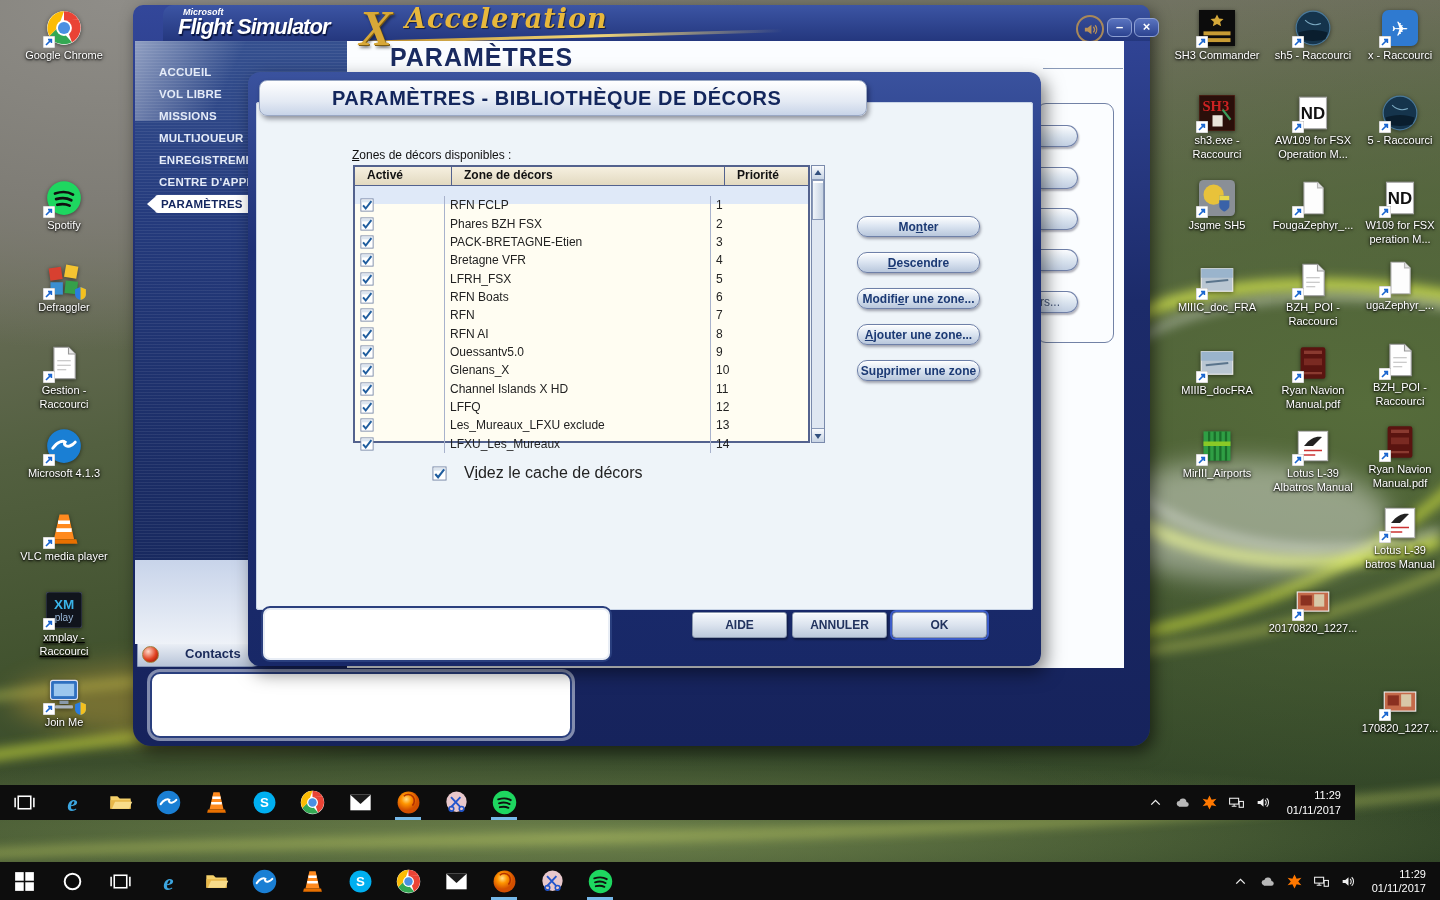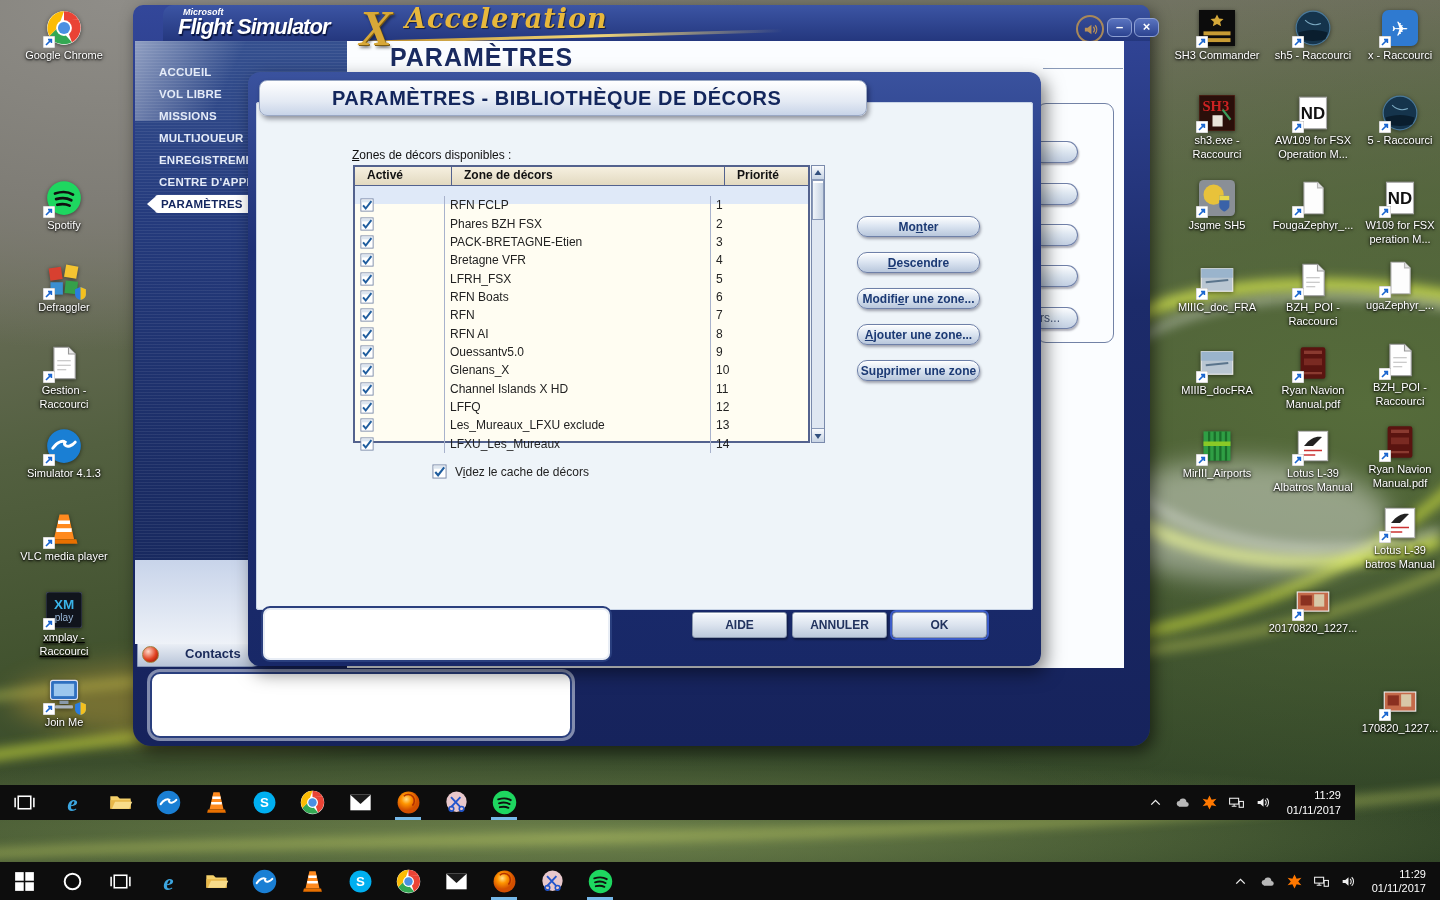--- a/index.html
+++ b/index.html
@@ -78,21 +78,21 @@
     border-top:7px solid transparent;border-bottom:7px solid transparent;border-right:8px solid #fff;}
   .fsx-side-bot{position:absolute;left:2px;top:555px;width:113px;height:84px;z-index:3;
     background:linear-gradient(#c8d4ea,#eef2f8);}
 
   .fsx-content{position:absolute;left:214px;top:36px;right:26px;bottom:78px;background:#fbfdff;}
   .fsx-h1{position:absolute;left:43px;top:2px;font-size:25px;font-weight:bold;color:#1a2b60;letter-spacing:1px;}
   .fsx-hr{position:absolute;left:696px;top:27px;width:80px;height:1px;background:#8a9ab8;}
   .grpbox{position:absolute;left:690px;top:62px;width:75px;height:238px;border:1px solid #7282a6;border-radius:9px;}
   .ppill{position:absolute;left:693px;width:38px;height:22px;border-radius:0 11px 11px 0;
     background:linear-gradient(#fcfdff,#dfe8f2 45%,#c2cfe2);border:1px solid #7080a8;border-left:none;
-    box-shadow:1px 2px 2px rgba(0,0,30,.3);font-size:12px;color:#445577;line-height:20px;overflow:hidden;box-sizing:border-box;margin-top:16px;}
+    box-shadow:1px 2px 2px rgba(0,0,30,.3);font-size:12px;color:#445577;line-height:20px;overflow:hidden;box-sizing:border-box;}
 
   .contacts-band{position:absolute;left:4px;top:636px;width:128px;height:26px;border-radius:0 13px 13px 0;
     background:linear-gradient(#eef2f8,#b8c4d8);border:1px solid #8898b8;box-sizing:border-box;}
   .orb{position:absolute;left:9px;top:641px;width:15px;height:15px;border-radius:50%;
     background:radial-gradient(circle at 35% 30%,#ffd8c8,#e04020 55%,#801000);border:1px solid #a08040;}
   .contacts-lbl{position:absolute;left:52px;top:641px;font-size:13px;font-weight:bold;color:#1a2a5a;}
   .foot-panel{position:absolute;left:17px;top:667px;width:418px;height:62px;background:#fff;
     border:2px solid #2a3f7e;border-radius:10px;box-shadow:0 0 0 3px rgba(220,228,240,.55);}
 
   
@@ -122,22 +122,22 @@
   .sb{position:absolute;left:563px;top:93px;width:14px;height:278px;border:1px solid #7a8aac;
     background:#dfe7f2;box-sizing:border-box;}
   .sb-btn{position:absolute;left:0;right:0;height:13px;background:linear-gradient(#f8fafd,#c8d4e4);
     display:flex;align-items:center;justify-content:center;}
   .sb-btn.up{top:0;border-bottom:1px solid #8a9ab8;}
   .sb-btn.dn{bottom:0;border-top:1px solid #8a9ab8;}
   .sb-btn svg{width:8px;height:8px;}
   .sb-thumb{position:absolute;left:0;right:0;top:14px;height:40px;
     background:linear-gradient(90deg,#f0f5fa,#c6d2e2);border:1px solid #8a9ab8;box-sizing:border-box;
     box-shadow:inset 0 14px 0 -12px #fff;}
-  .cache{position:absolute;left:184px;top:392px;display:flex;align-items:center;gap:8px;
-    font-size:12px;color:#222;}
+  .cache{position:absolute;left:184px;top:392px;display:flex;align-items:center;gap:17px;
+    font-size:16px;color:#222;}
   .cache .cb{width:15px;height:15px;display:block;}
   .sbtns{position:absolute;left:609px;top:144px;width:123px;}
   .pill{display:block;width:100%;height:21px;margin-bottom:15px;border-radius:10px;
     background:linear-gradient(#fdfeff,#dde6f2 45%,#b8c7dc);border:1px solid #6e80a8;
     box-shadow:1px 2px 3px rgba(0,0,30,.35), inset 0 1px 0 #fff;
     font-family:"Liberation Sans",sans-serif;font-size:12px;font-weight:bold;color:#1c3a74;
     text-align:center;line-height:18px;padding:0;cursor:pointer;}
   .fbtns{position:absolute;top:540px;left:444px;display:flex;gap:5px;}
   .fbtn{width:95px;height:26px;background:linear-gradient(#f6f9fc,#dbe3ee 50%,#bcc9da);
     border:1px solid #8a97ad;border-radius:3px;font-family:"Liberation Sans",sans-serif;
@@ -252,21 +252,21 @@
             <circle cx="16" cy="16" r="15" fill="#1a7fd4"></circle>
             <path d="M6 18c4-6 9-7 11-5.5-1.5 2 .5 4.5 4 3.5 3-1 5-3.5 5-3.5" stroke="#fff" stroke-width="2.6" fill="none" stroke-linecap="round"></path>
           </svg>
           <span class="sc">
             <svg viewBox="0 0 10 10">
               <rect width="10" height="10" fill="#fff" stroke="#888" stroke-width=".5"></rect>
               <path d="M2.5 7.5L7 3M4.2 3H7v2.8" stroke="#1a66d0" stroke-width="1.3" fill="none"></path>
             </svg>
           </span>
         </span>
-        <span class="dlabel">Simulator 4.1.3</span>
+        <span class="dlabel">Microsoft 4.1.3</span>
       </div>
       <div class="dicon" style="left: 16px; top: 511px; width: 96px;">
         <span class="ic">
           <svg class="mn" viewBox="0 0 32 32">
             <path d="M12 3h8l5 22H7z" fill="#ff8a1e"></path>
             <path d="M10.7 10h10.6M9.2 17h13.6" stroke="#fff" stroke-width="3.2"></path>
             <path d="M5 25h22l1 4H4z" fill="#e87000"></path>
           </svg>
           <span class="sc">
             <svg viewBox="0 0 10 10">

